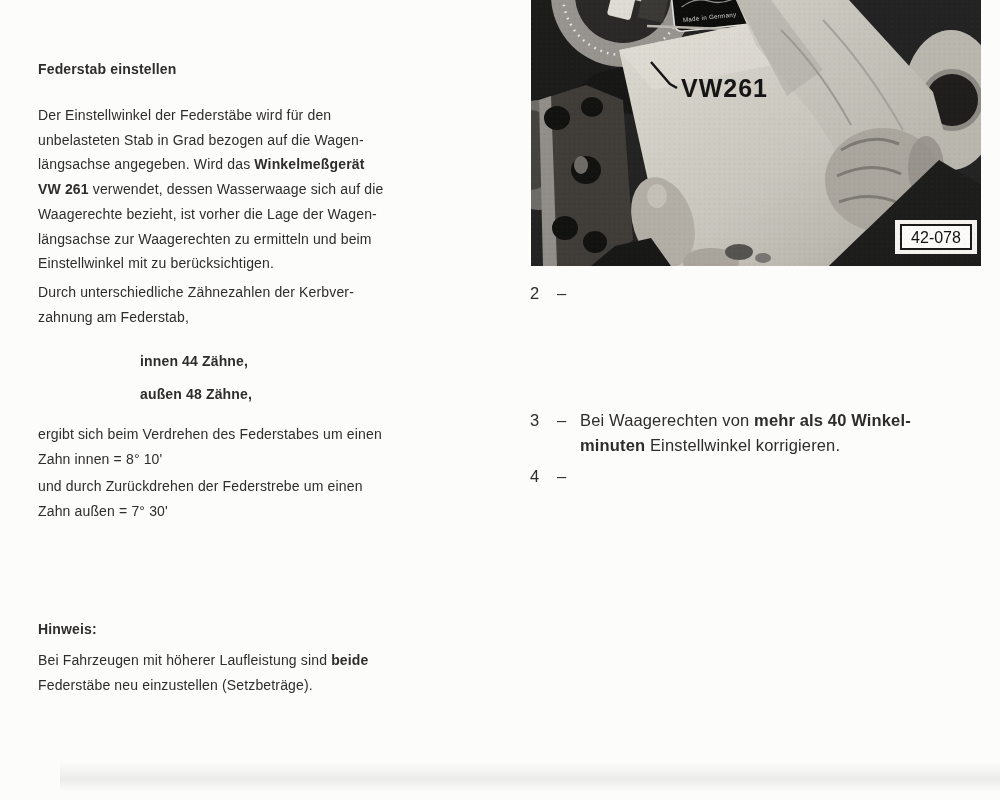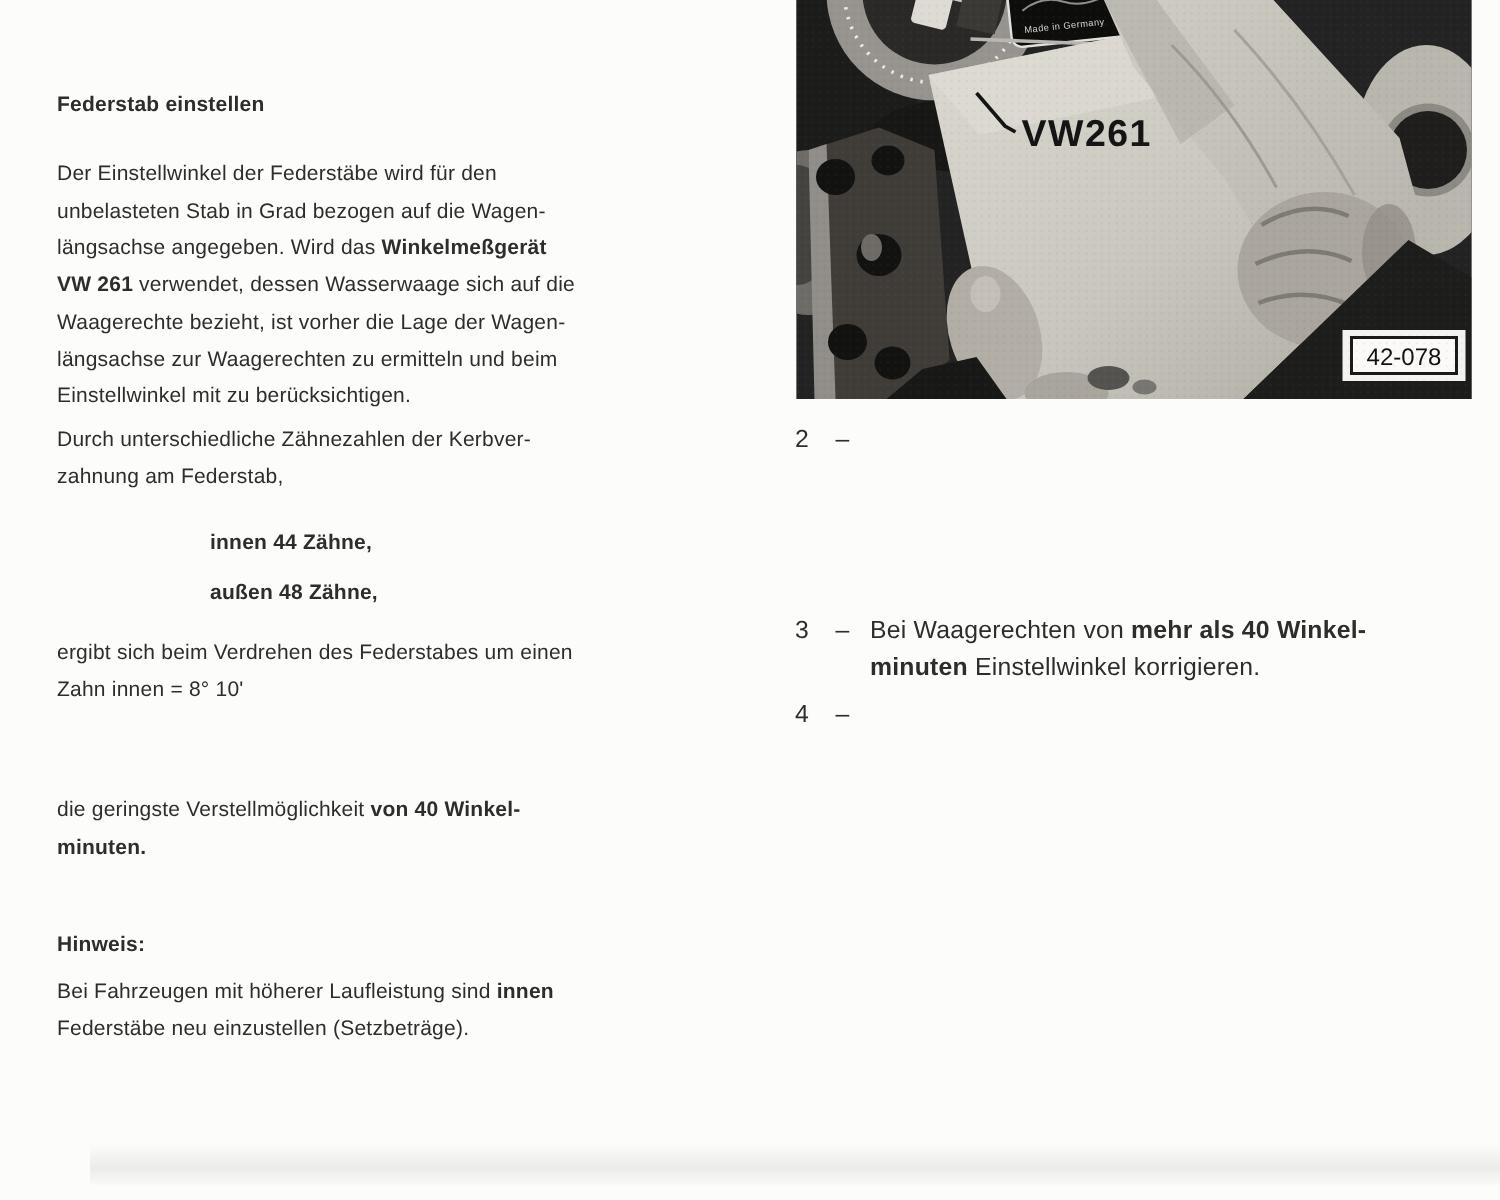--- a/index.html
+++ b/index.html
@@ -55,27 +55,27 @@
   <div class="txt" style="left:38px;top:280px;width:472px;"><span>Durch unterschiedliche Zähnezahlen der Kerbver-
 zahnung am Federstab,</span></div>
 
   <div class="txt" style="left:140px;top:349px;"><span class="b">innen 44 Zähne,</span></div>
 
   <div class="txt" style="left:140px;top:382px;"><span class="b">außen 48 Zähne,</span></div>
 
   <div class="txt" style="left:38px;top:422px;width:472px;"><span>ergibt sich beim Verdrehen des Federstabes um einen
 Zahn innen = 8° 10'</span></div>
 
+  <div class="txt" style="left:38px;top:474px;width:472px;"><span>und durch Zurückdrehen der Federstrebe um einen
+Zahn außen = 7° 30'</span></div>
 
-  <div class="txt" style="left:38px;top:527px;width:472px;"><span>die geringste Verstellmöglichkeit </span><span class="b">von 40 Winkel-
-minuten.</span></div>
 
   <div class="txt heading" style="left:38px;top:617px;">Hinweis:</div>
 
-  <div class="txt" style="left:38px;top:648px;width:472px;"><span>Bei Fahrzeugen mit höherer Laufleistung sind </span><span class="b">innen</span><span>
+  <div class="txt" style="left:38px;top:648px;width:472px;"><span>Bei Fahrzeugen mit höherer Laufleistung sind </span><span class="b">beide</span><span>
 Federstäbe neu einzustellen (Setzbeträge).</span></div>
 
   <div class="photo">
     <svg width="450" height="266" viewBox="0 0 450 266">
       <defs>
         <linearGradient id="plateGrad" x1="0" y1="0" x2="1" y2="1">
           <stop offset="0" stop-color="#dcd9d1"></stop>
           <stop offset="0.55" stop-color="#c9c6be"></stop>
           <stop offset="1" stop-color="#aeaba3"></stop>
         </linearGradient>

